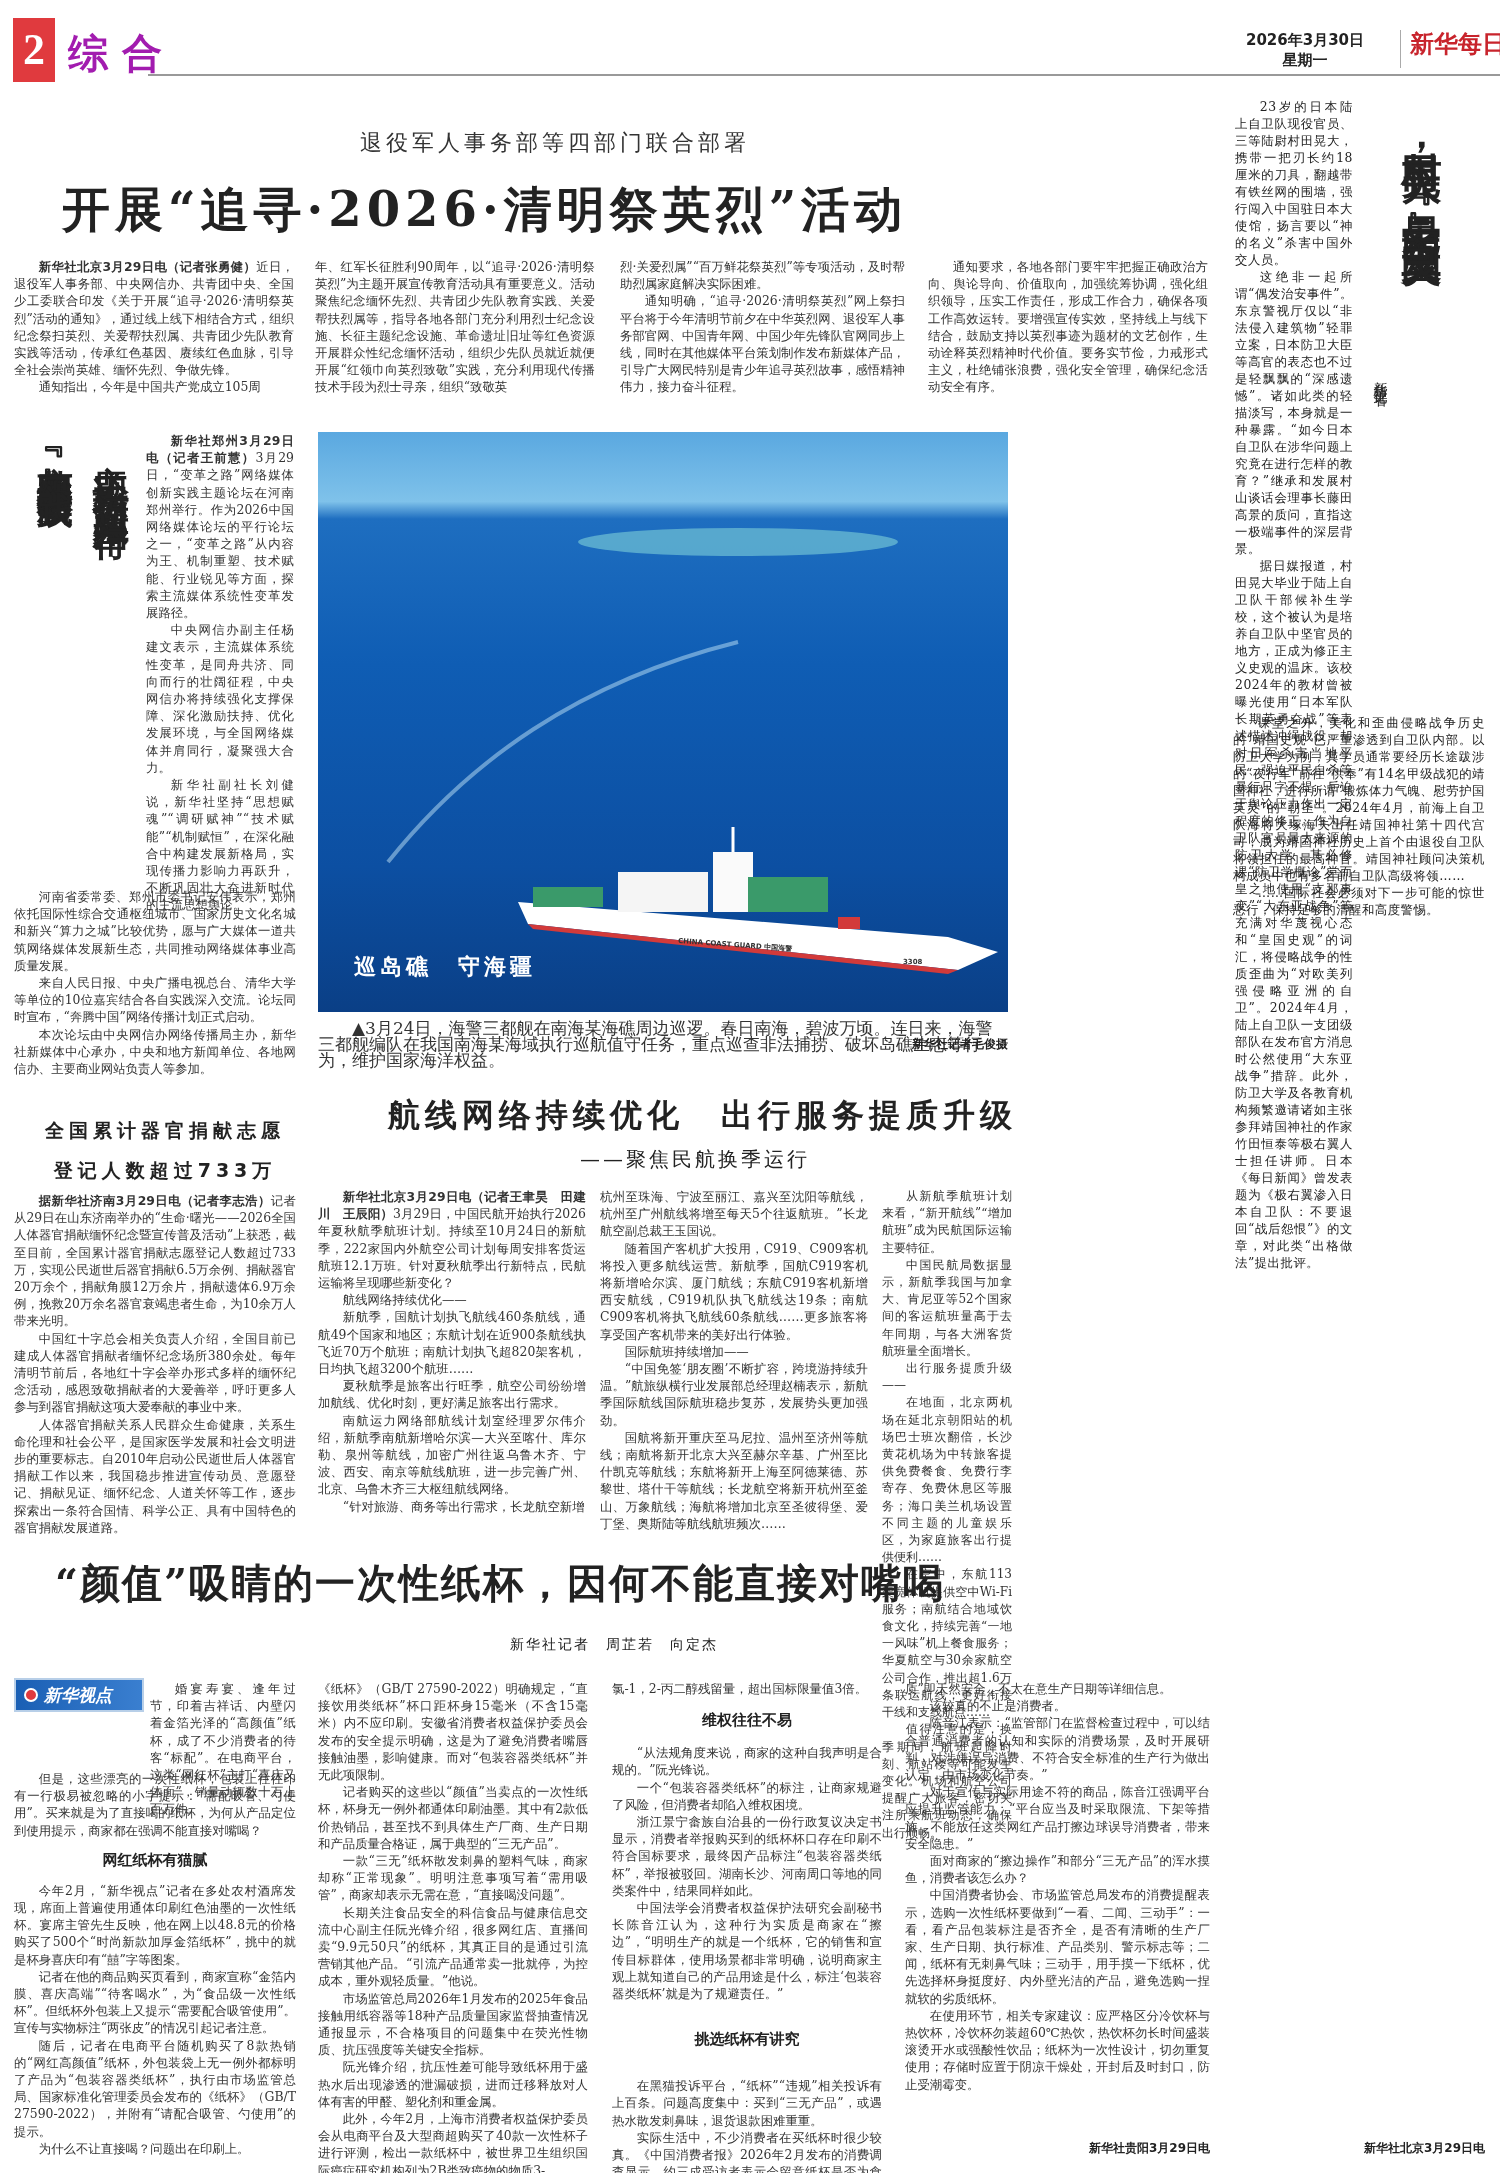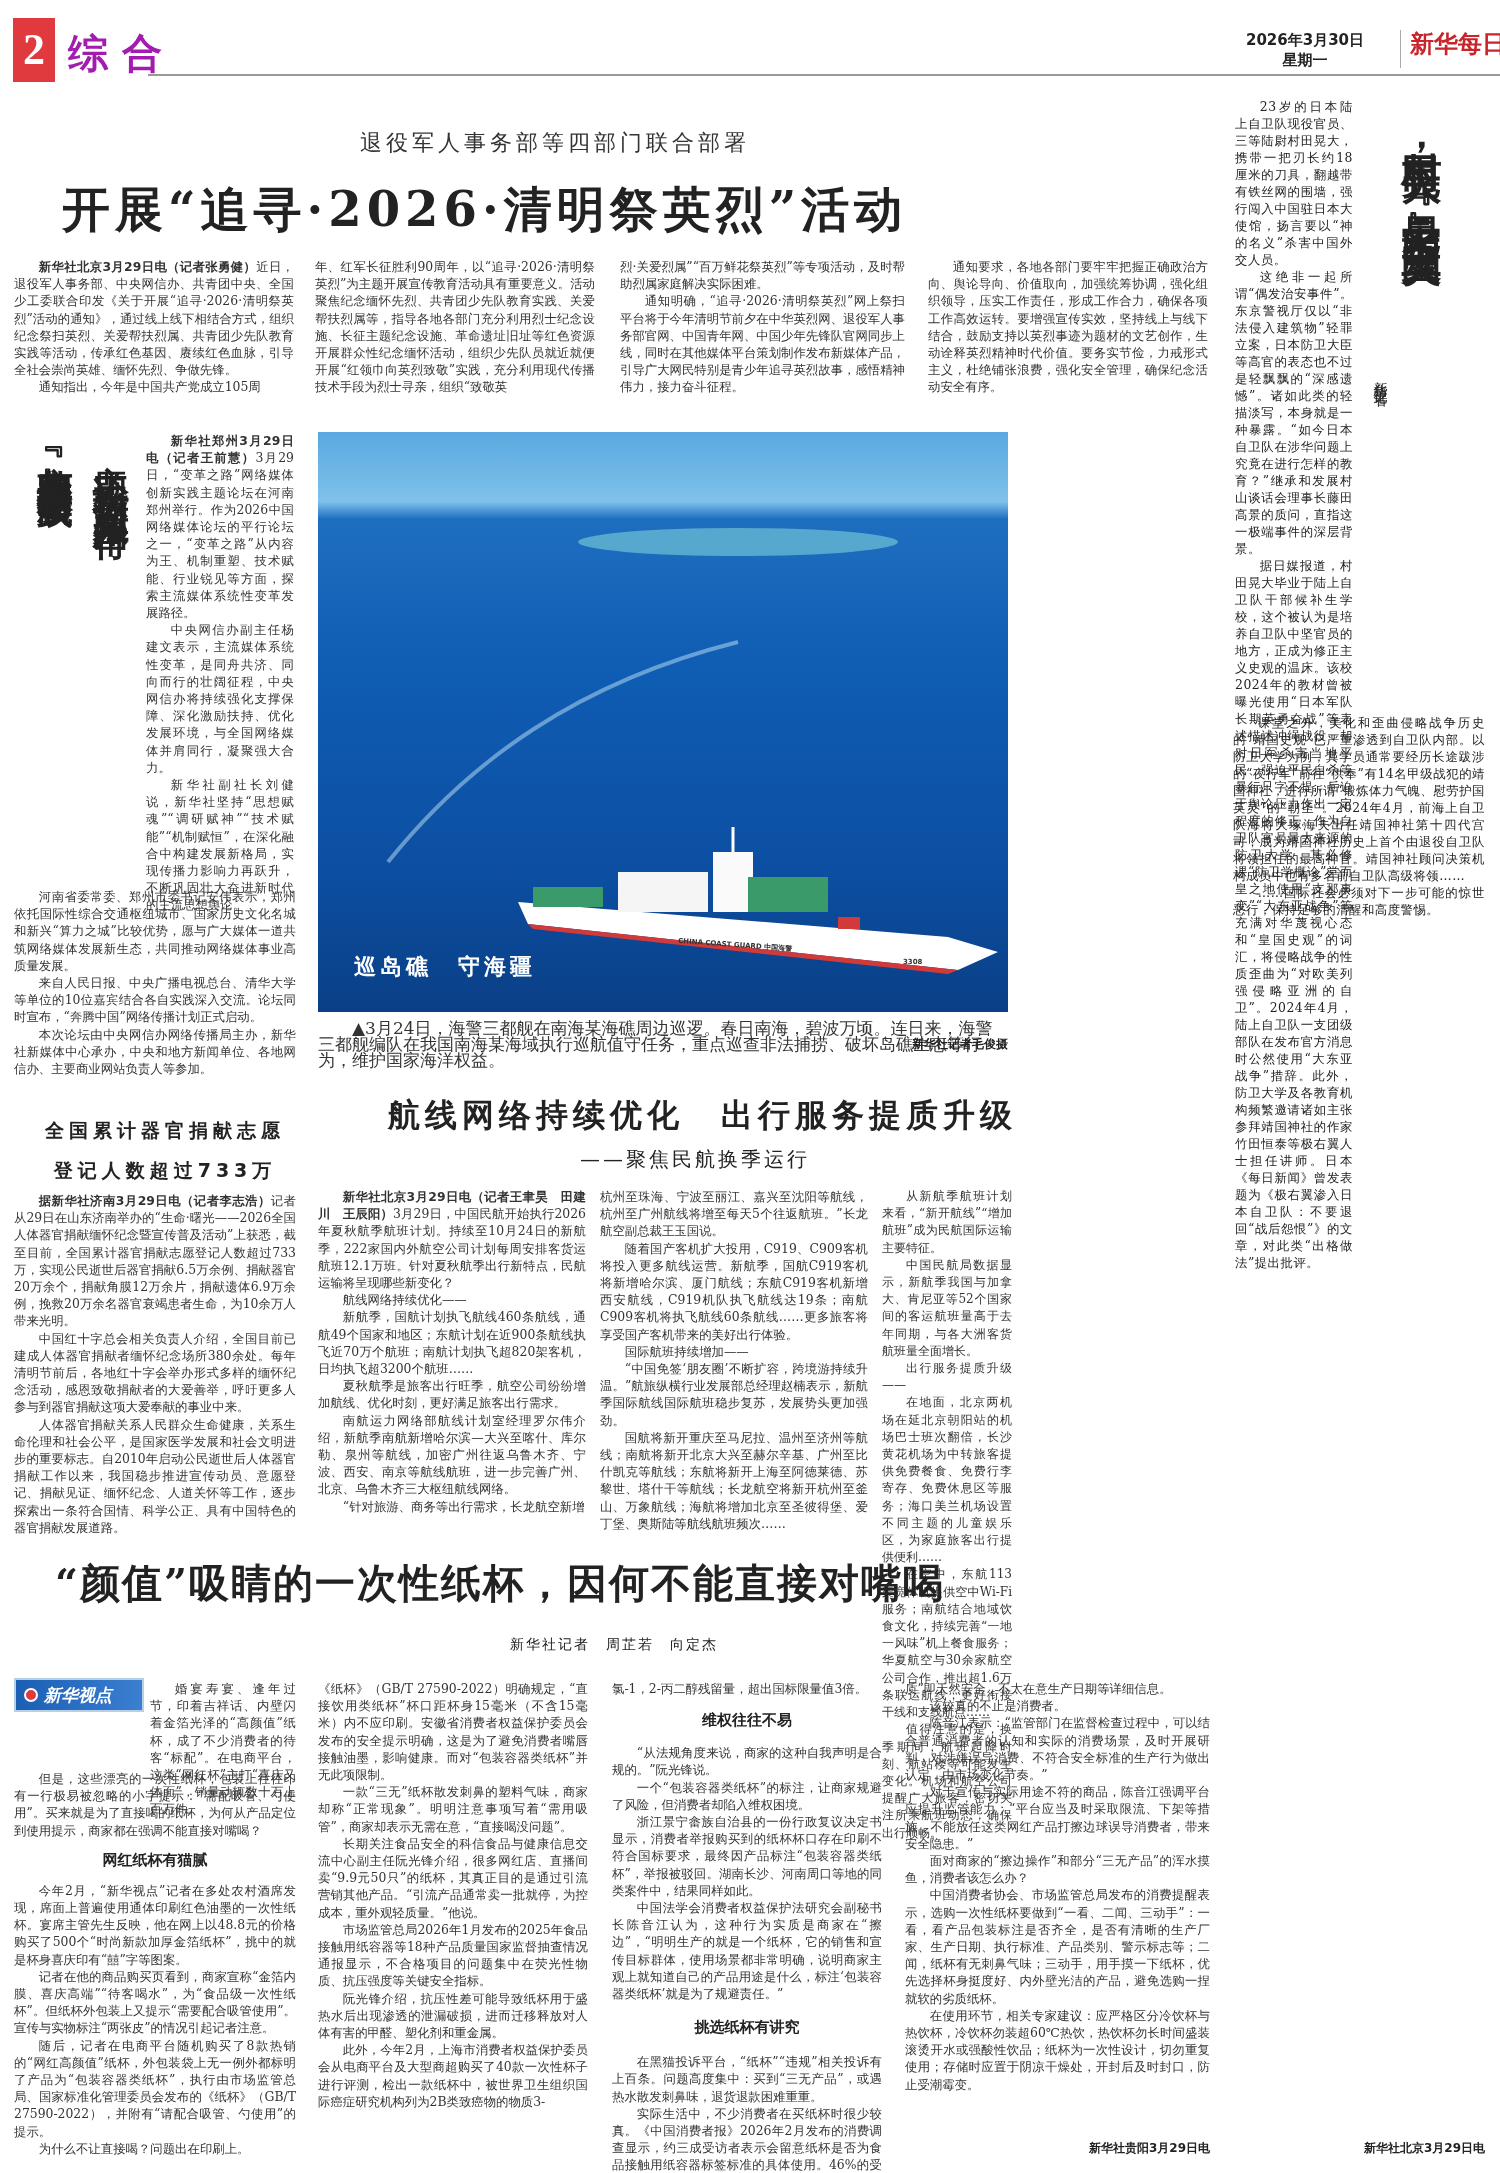--- a/index.html
+++ b/index.html
@@ -147,34 +147,35 @@
 <div class="abs txt" style="left:14px;top:1770px;width:282px">
   <p>但是，这些漂亮的一次性纸杯，包装上往往印有一行极易被忽略的小字提示：“需配吸管、勺使用”。买来就是为了直接喝的纸杯，为何从产品定位到使用提示，商家都在强调不能直接对嘴喝？</p>
   <div class="sect-h" style="margin:12px 0">网红纸杯有猫腻</div>
   <p>今年2月，“新华视点”记者在多处农村酒席发现，席面上普遍使用通体印刷红色油墨的一次性纸杯。宴席主管先生反映，他在网上以48.8元的价格购买了500个“时尚新款加厚金箔纸杯”，挑中的就是杯身喜庆印有“囍”字等图案。</p>
   <p>记者在他的商品购买页看到，商家宣称“金箔内膜、喜庆高端”“待客喝水”，为“食品级一次性纸杯”。但纸杯外包装上又提示“需要配合吸管使用”。宣传与实物标注“两张皮”的情况引起记者注意。</p>
   <p>随后，记者在电商平台随机购买了8款热销的“网红高颜值”纸杯，外包装袋上无一例外都标明了产品为“包装容器类纸杯”，执行由市场监管总局、国家标准化管理委员会发布的《纸杯》（GB/T 27590-2022），并附有“请配合吸管、勺使用”的提示。</p>
   <p>为什么不让直接喝？问题出在印刷上。</p>
 </div>
 <div class="abs txt" style="left:318px;top:1680px;width:270px">
   <p style="text-indent:0">《纸杯》（GB/T 27590-2022）明确规定，“直接饮用类纸杯”杯口距杯身15毫米（不含15毫米）内不应印刷。安徽省消费者权益保护委员会发布的安全提示明确，这是为了避免消费者嘴唇接触油墨，影响健康。而对“包装容器类纸杯”并无此项限制。</p>
+  <p>记者购买的这些以“颜值”当卖点的一次性纸杯，杯身无一例外都通体印刷油墨。其中有2款低价热销品，甚至找不到具体生产厂商、生产日期和产品质量合格证，属于典型的“三无产品”。</p>
   <p>一款“三无”纸杯散发刺鼻的塑料气味，商家却称“正常现象”。明明注意事项写着“需用吸管”，商家却表示无需在意，“直接喝没问题”。</p>
   <p>长期关注食品安全的科信食品与健康信息交流中心副主任阮光锋介绍，很多网红店、直播间卖“9.9元50只”的纸杯，其真正目的是通过引流营销其他产品。“引流产品通常卖一批就停，为控成本，重外观轻质量。”他说。</p>
   <p>市场监管总局2026年1月发布的2025年食品接触用纸容器等18种产品质量国家监督抽查情况通报显示，不合格项目的问题集中在荧光性物质、抗压强度等关键安全指标。</p>
   <p>阮光锋介绍，抗压性差可能导致纸杯用于盛热水后出现渗透的泄漏破损，进而迁移释放对人体有害的甲醛、塑化剂和重金属。</p>
   <p>此外，今年2月，上海市消费者权益保护委员会从电商平台及大型商超购买了40款一次性杯子进行评测，检出一款纸杯中，被世界卫生组织国际癌症研究机构列为2B类致癌物的物质3-</p>
 </div>
 <div class="abs txt" style="left:612px;top:1680px;width:270px">
   <p style="text-indent:0">氯-1，2-丙二醇残留量，超出国标限量值3倍。</p>
   <div class="sect-h" style="margin:14px 0">维权往往不易</div>
   <p>“从法规角度来说，商家的这种自我声明是合规的。”阮光锋说。</p>
   <p>一个“包装容器类纸杯”的标注，让商家规避了风险，但消费者却陷入维权困境。</p>
   <p>浙江景宁畲族自治县的一份行政复议决定书显示，消费者举报购买到的纸杯杯口存在印刷不符合国标要求，最终因产品标注“包装容器类纸杯”，举报被驳回。湖南长沙、河南周口等地的同类案件中，结果同样如此。</p>
   <p>中国法学会消费者权益保护法研究会副秘书长陈音江认为，这种行为实质是商家在“擦边”，“明明生产的就是一个纸杯，它的销售和宣传目标群体，使用场景都非常明确，说明商家主观上就知道自己的产品用途是什么，标注‘包装容器类纸杯’就是为了规避责任。”</p>
-  <div class="sect-h" style="margin:16px 0">挑选纸杯有讲究</div>
+  <div class="sect-h" style="margin:28px 0">挑选纸杯有讲究</div>
   <p>在黑猫投诉平台，“纸杯”“违规”相关投诉有上百条。问题高度集中：买到“三无产品”，或遇热水散发刺鼻味，退货退款困难重重。</p>
   <p>实际生活中，不少消费者在买纸杯时很少较真。《中国消费者报》2026年2月发布的消费调查显示，约三成受访者表示会留意纸杯是否为食品接触用纸容器标签标准的具体使用。46%的受访者认为“纸</p>
 </div>
 <div class="abs txt" style="left:905px;top:1680px;width:305px">
   <p style="text-indent:0">质”即天然安全，不太在意生产日期等详细信息。</p>
   <p>该较真的不止是消费者。</p>
   <p>陈音江表示：“监管部门在监督检查过程中，可以结合普通消费者的认知和实际的消费场景，及时开展研判，对涉嫌误导消费、不符合安全标准的生产行为做出认定，由市场变化节奏。”</p>
   <p>对于宣传与实际用途不符的商品，陈音江强调平台应提升监管能力：“平台应当及时采取限流、下架等措施，不能放任这类网红产品打擦边球误导消费者，带来安全隐患。”</p>
   <p>面对商家的“擦边操作”和部分“三无产品”的浑水摸鱼，消费者该怎么办？</p>
   <p>中国消费者协会、市场监管总局发布的消费提醒表示，选购一次性纸杯要做到“一看、二闻、三动手”：一看，看产品包装标注是否齐全，是否有清晰的生产厂家、生产日期、执行标准、产品类别、警示标志等；二闻，纸杯有无刺鼻气味；三动手，用手摸一下纸杯，优先选择杯身挺度好、内外壁光洁的产品，避免选购一捏就软的劣质纸杯。</p>

